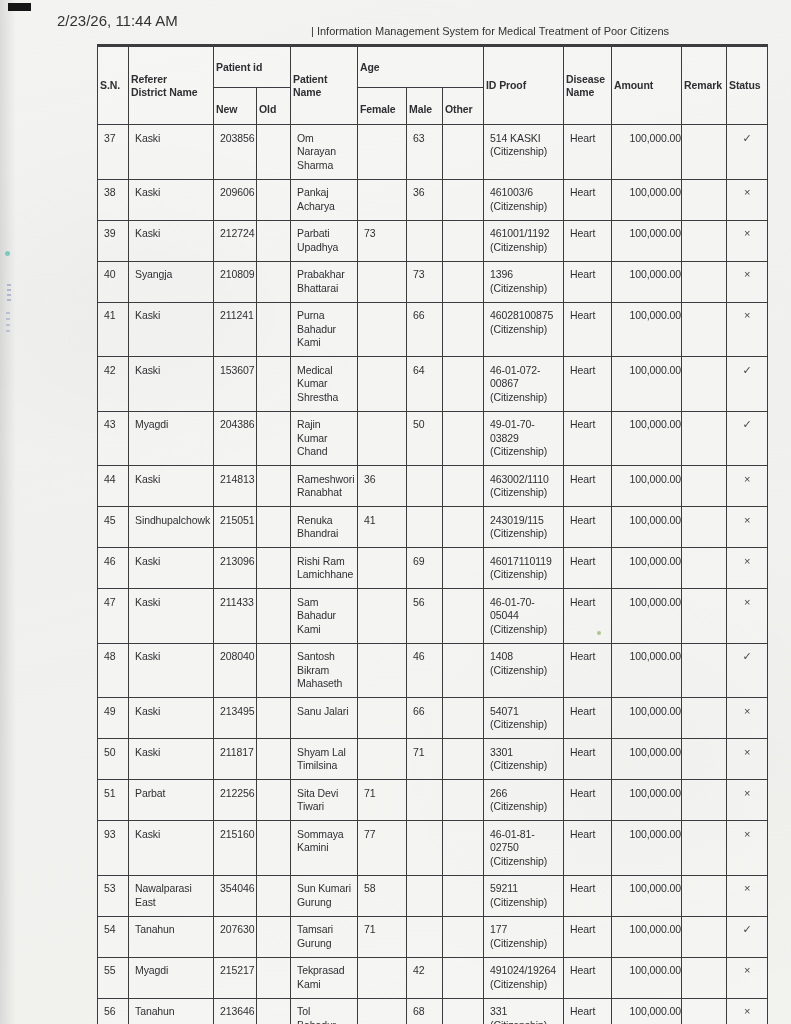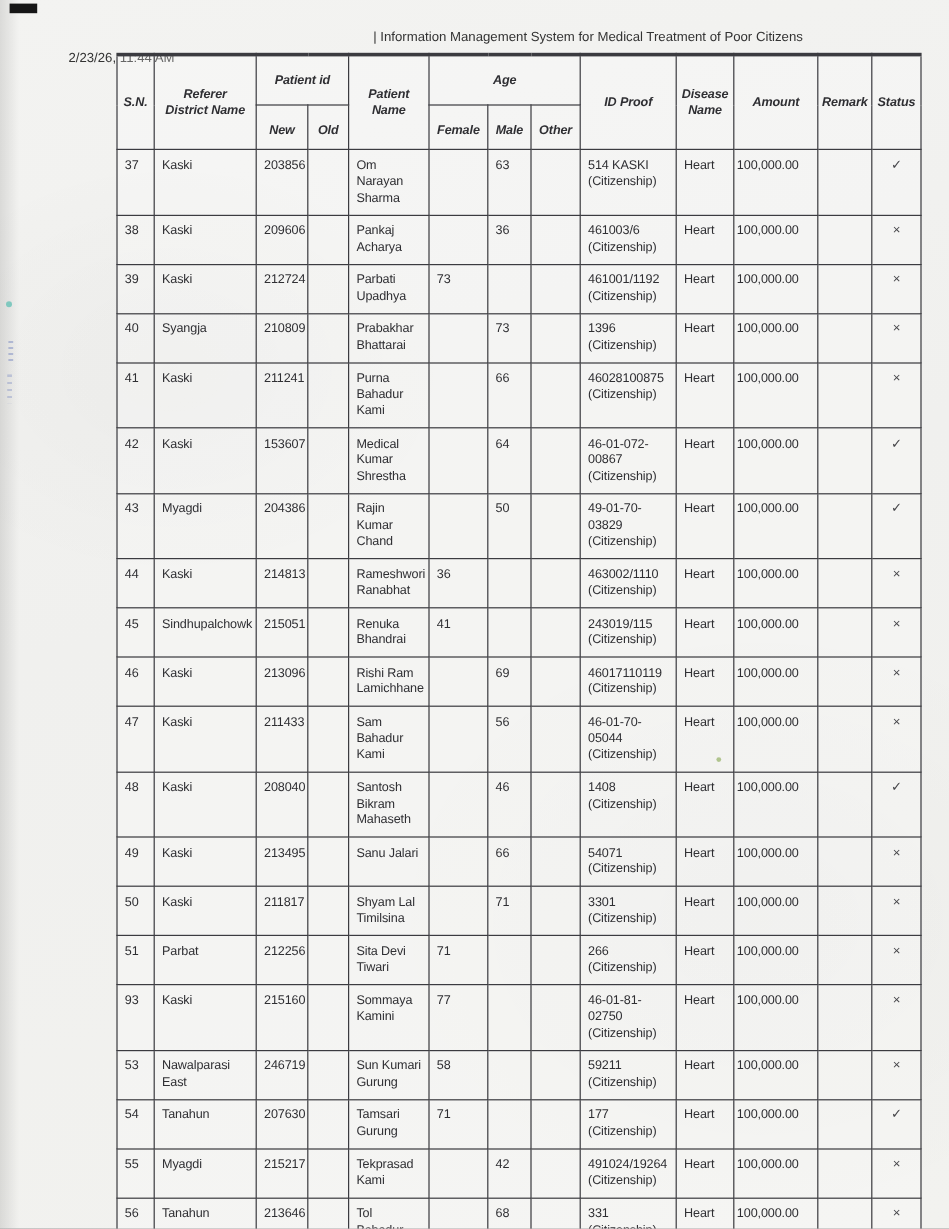--- a/index.html
+++ b/index.html
@@ -17,22 +17,22 @@
     color:var(--ink,#2f2f33);
   }
   
   .page::before{
     content:"";position:absolute;left:0;top:0;width:16px;height:100%;
     background:linear-gradient(90deg, rgba(0,0,0,0.10), rgba(0,0,0,0.0));
     pointer-events:none;
   }
 
   .print-header-date{
-    position:absolute;left:57px;top:43px;
-    font-size:11px;color:#333;
+    position:absolute;left:57px;top:12px;
+    font-size:15px;color:#333;
   }
   .print-header-title{
     position:absolute;left:311px;top:25px;
     font-size:11px;color:#333;white-space:nowrap;
   }
 
   table.report{
     position:absolute;left:97px;top:44px;
     width:670px;
     border-collapse:collapse;
@@ -41,39 +41,38 @@
     letter-spacing:-0.1px;
     color:var(--ink,#2f2f33);
   }
   table.report{border-top:3px solid var(--border,#3b3b40);}
   table.report th, table.report td{
     border:1.5px solid var(--border,#3b3b40);
     background:rgba(255,255,255,0.25);
   }
   table.report th{
     font-weight:bold;
-    text-align:center;
+    text-align:left;
     vertical-align:bottom;
     padding:4px 2px 8px 2px;
     white-space:pre-line;
     line-height:13px;
-    font-style:italic;
   }
   table.report tr.tier1 th{vertical-align:middle;padding:6px 2px;height:28px;}
   table.report thead tr.tier2{height:37px;}
   table.report td{
     vertical-align:top;
     text-align:left;
     padding:6.5px 6px;
     line-height:13.5px;
     white-space:pre-line;
     overflow:hidden;
   }
   table.report td[data-field="amount"]{
-    padding-right:0;padding-left:2px;white-space:nowrap;
+    text-align:right;padding-right:0;padding-left:2px;white-space:nowrap;
   }
   table.report td[data-field="status"]{
     text-align:center;color:var(--status_ink,#46464a);font-size:11px;
   }
 
   
   .artifact{position:absolute;pointer-events:none;}
   .artifact-black-bar{left:8px;top:3px;width:23px;height:8px;background:#161616;}
   .artifact-cyan-dot{left:5px;top:251px;width:5px;height:5px;border-radius:50%;
     background:rgba(110,195,185,0.85);}
@@ -416,21 +415,21 @@
 (Citizenship)</td>
       <td data-field="disease">Heart</td>
       <td data-field="amount">100,000.00</td>
       <td data-field="remark"></td>
       <td data-field="status">×</td>
     </tr>
         <tr>
       <td data-field="sn">53</td>
       <td data-field="district">Nawalparasi
 East</td>
-      <td data-field="id_new">246719</td>
+      <td data-field="id_new">354046</td>
       <td data-field="id_old"></td>
       <td data-field="name">Sun Kumari
 Gurung</td>
       <td data-field="age_female">58</td>
       <td data-field="age_male"></td>
       <td data-field="age_other"></td>
       <td data-field="id_proof">59211
 (Citizenship)</td>
       <td data-field="disease">Heart</td>
       <td data-field="amount">100,000.00</td>

